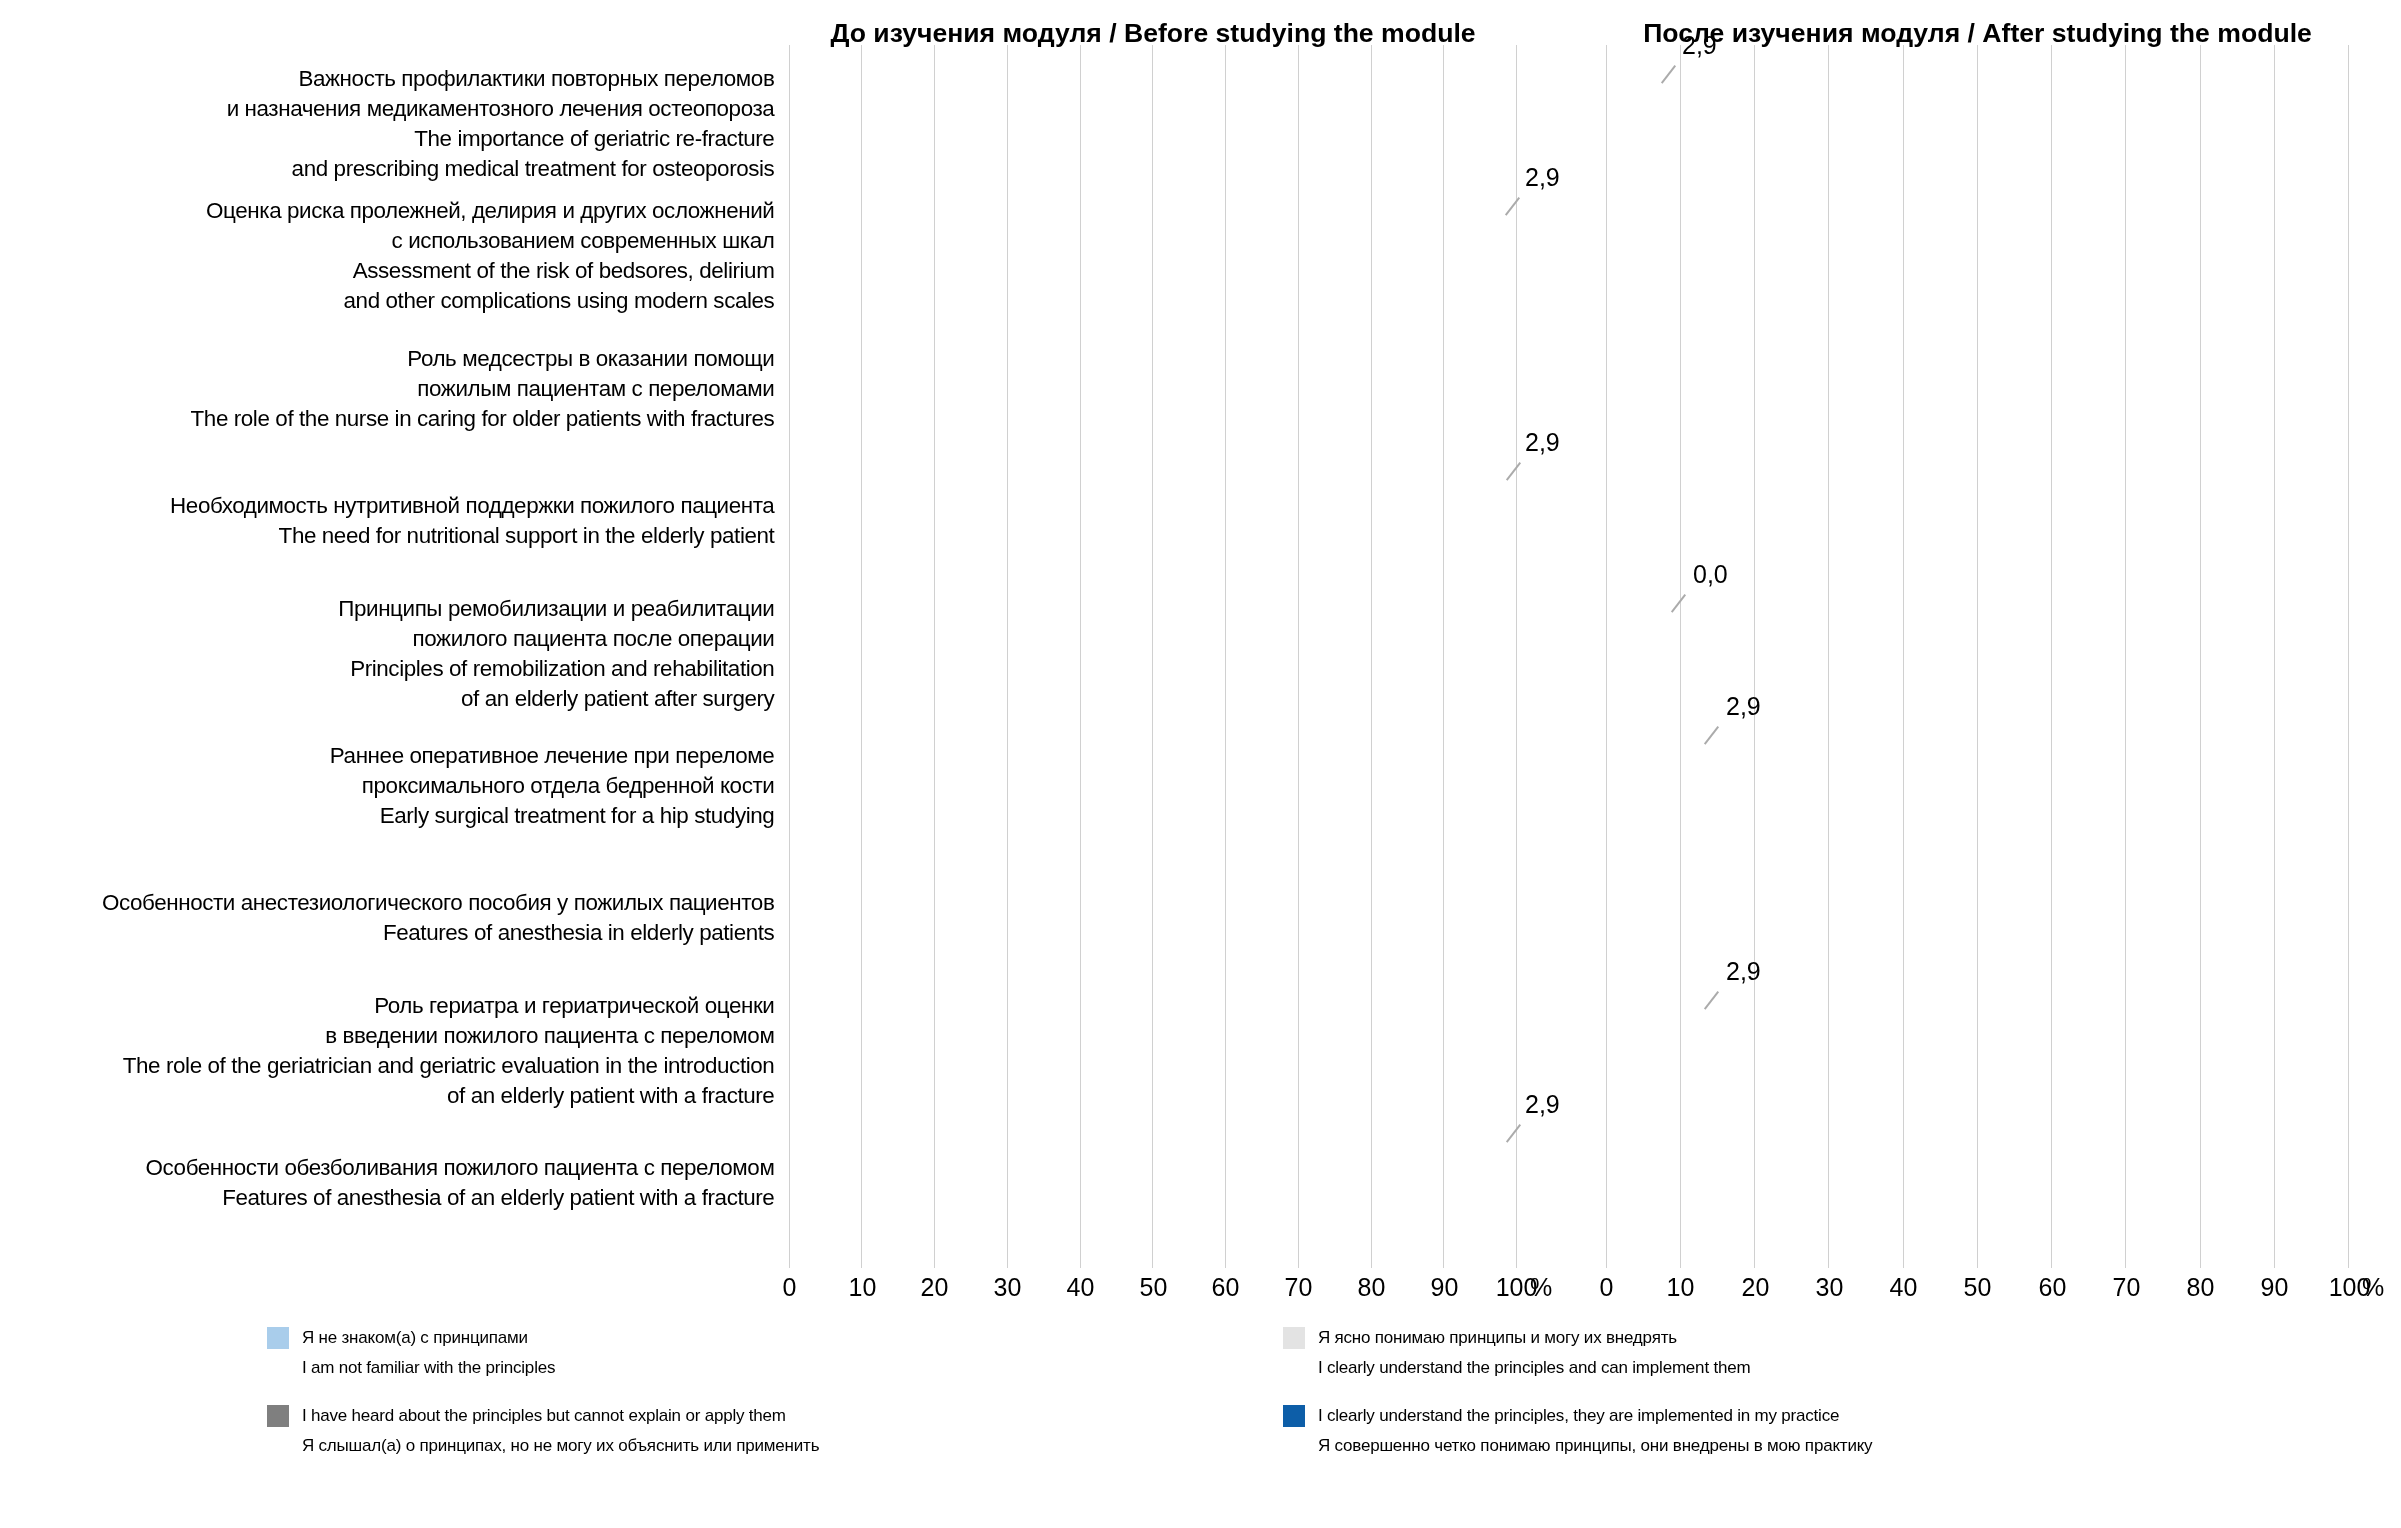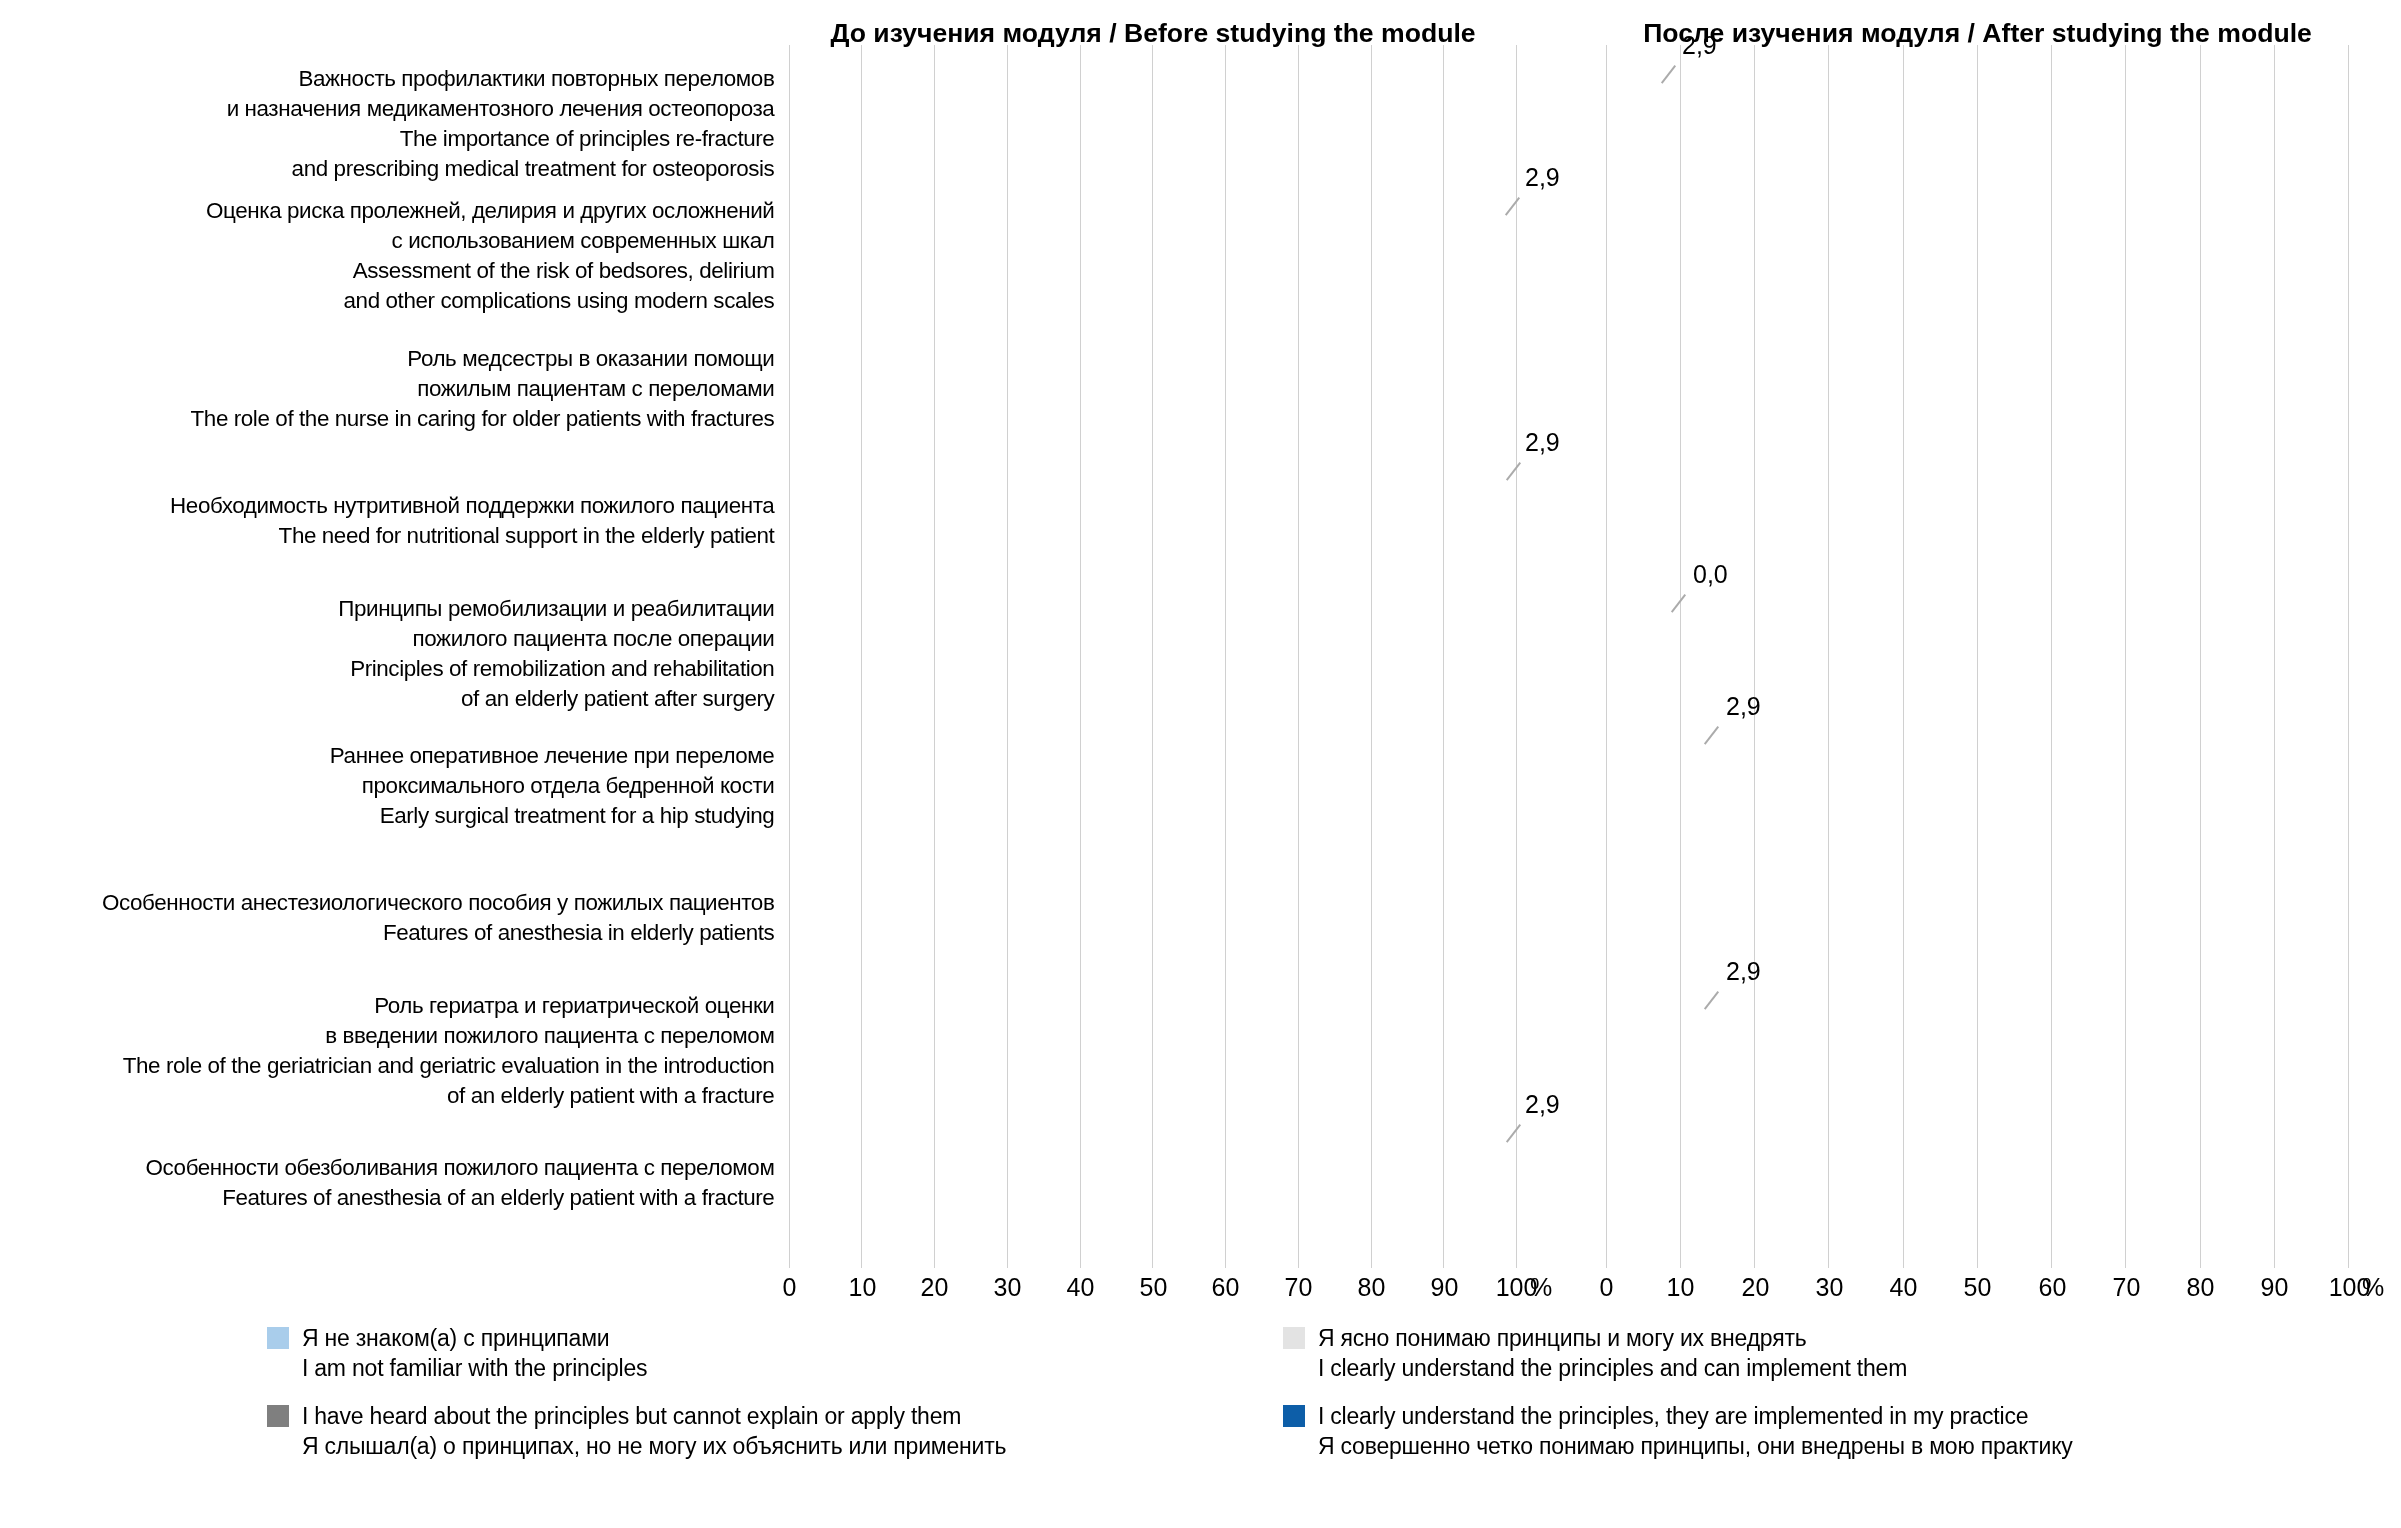--- a/index.html
+++ b/index.html
@@ -20,34 +20,34 @@
   .bar{position:absolute;left:0;width:100%;}
   .callout-label{position:absolute;font-size:25px;color:#000000;white-space:nowrap;}
   .callout-line{position:absolute;width:1.7px;transform-origin:bottom center;}
 
   .axis-tick{position:absolute;width:75px;text-align:center;font-size:25px;color:#000;}
   .axis-unit{position:absolute;font-size:25px;color:#000;}
 
   .legend-col{position:absolute;}
   .legend-item{display:flex;align-items:flex-start;margin-bottom:18.3px;}
   .legend-swatch{width:21.6px;height:21.6px;margin-top:4.2px;margin-right:13.3px;flex:0 0 auto;}
-  .legend-text div{font-size:23px;line-height:30px;color:#000;letter-spacing:-0.2px;white-space:nowrap;}
+  .legend-text div{font-size:17px;line-height:30px;color:#000;letter-spacing:-0.2px;white-space:nowrap;}
 </style>
 </head>
 <body>
 
 <div id="layout">
   <div class="panel-title" id="title-before" style="left:789px;width:728px;">До изучения модуля / Before studying the module</div>
   <div class="panel-title" id="title-after" style="left:1606px;width:743px;">После изучения модуля / After studying the module</div>
 
   <div class="labels-col" id="labels-col">
       <div class="row-label" style="top: 0px; height: 132px;">
         <div>Важность профилактики повторных переломов</div>
         <div>и назначения медикаментозного лечения остеопороза</div>
-        <div>The importance of principles re-fracture</div>
+        <div>The importance of geriatric re-fracture</div>
         <div>and prescribing medical treatment for osteoporosis</div>
       </div>
       <div class="row-label" style="top: 132px; height: 132px;">
         <div>Оценка риска пролежней, делирия и других осложнений</div>
         <div>с использованием современных шкал</div>
         <div>Assessment of the risk of bedsores, delirium</div>
         <div>and other complications using modern scales</div>
       </div>
       <div class="row-label" style="top: 265px; height: 132px;">
         <div>Роль медсестры в оказании помощи</div>

